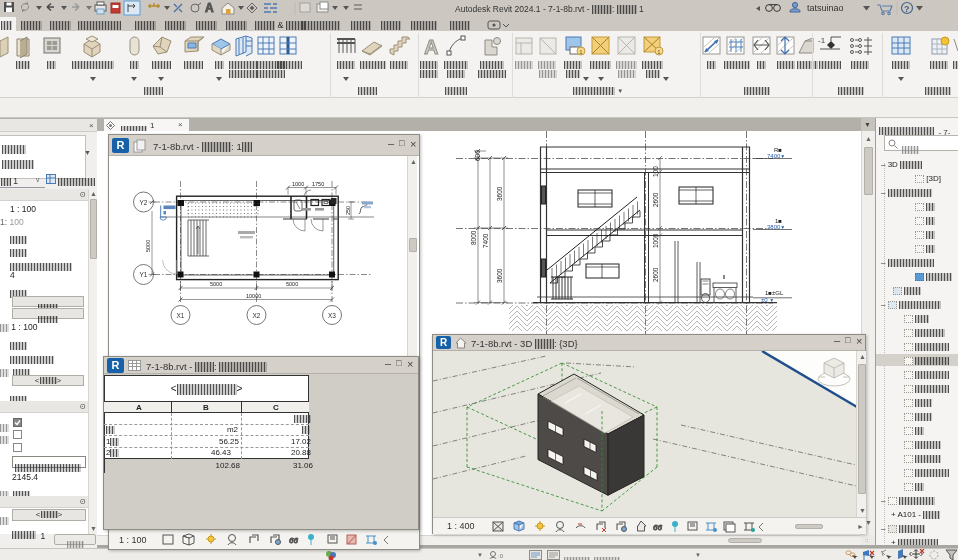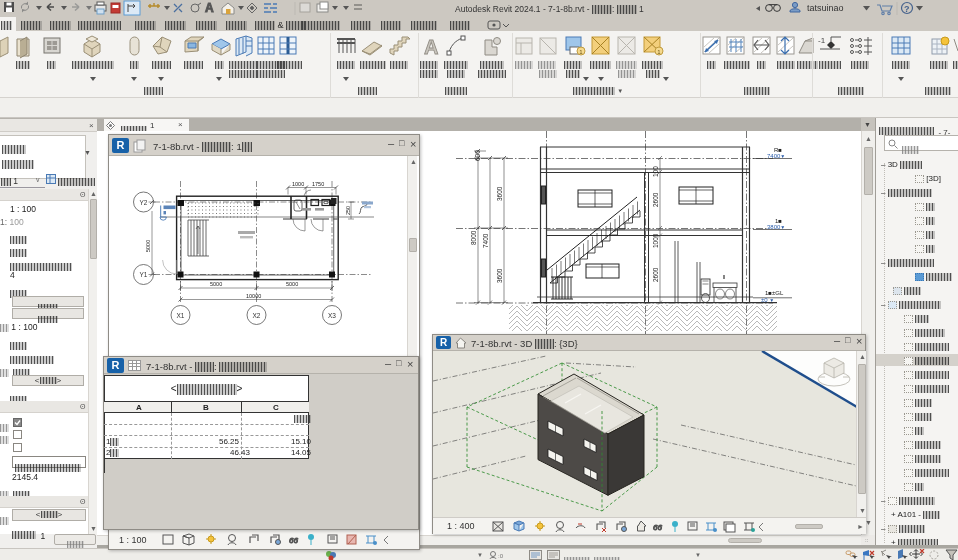--- a/index.html
+++ b/index.html
@@ -816,29 +816,38 @@
     <div class="abs" style="left:66.5px;top:45px;width:1px;height:11px;background:#333"></div>
     <div class="abs" style="left:137px;top:45px;width:1px;height:11px;background:#333"></div>
     <div class="abs" style="left:66.5px;top:56px;width:1px;height:46px;border-left:1px dashed #999"></div>
     <div class="abs" style="left:137px;top:56px;width:1px;height:46px;border-left:1px dashed #999"></div>
     <div class="abs" style="left:0px;top:67px;width:205px;height:1px;border-top:1px dashed #999"></div>
     <div class="abs" style="left:0px;top:78px;width:205px;height:1px;border-top:1px dashed #999"></div>
     <div class="abs" style="left:0px;top:90px;width:205px;height:1px;border-top:1px dashed #999"></div>
     <div class="abs" style="font-size:8px;color:#222;left:0;top:56px;width:205px;height:11px;">
         <span class="abs" style="right:-2px;top:1px"><span class="j" style="width:17px;height:8px"></span></span>
       </div>
+    <div class="abs" style="font-size:8px;color:#222;left:0;top:68px;width:205px;height:11px;">
+      <span class="abs" style="left:2px;top:0px"><span class="j" style="width:9px;height:8px"></span></span>
+      <span class="abs" style="right:71px;top:0px">m2</span>
+      <span class="abs" style="right:-1px;top:0px"><span class="j" style="width:8px;height:8px"></span></span>
+    </div>
     <div class="abs" style="font-size:8px;color:#222;left:0;top:79px;width:205px;height:11px;">
       <span class="abs" style="left:2px;top:1px">1<span class="j" style="width:9px;height:8px"></span></span>
       <span class="abs" style="right:70px;top:1px">56.25</span>
-      <span class="abs" style="right:-2px;top:1px">15.10</span>
+      <span class="abs" style="right:-2px;top:1px">17.02</span>
     </div>
     <div class="abs" style="font-size:8px;color:#222;left:0;top:90px;width:205px;height:11px;">
       <span class="abs" style="left:2px;top:1px">2<span class="j" style="width:9px;height:8px"></span></span>
-      <span class="abs" style="right:59px;top:1px">46.43</span>
-      <span class="abs" style="right:-2px;top:1px">14.05</span>
+      <span class="abs" style="right:78px;top:1px">46.43</span>
+      <span class="abs" style="right:-2px;top:1px">20.88</span>
+    </div>
+    <div class="abs" style="font-size:8px;color:#222;left:0;top:103px;width:205px;height:11px;">
+      <span class="abs" style="right:69px;top:1px">102.68</span>
+      <span class="abs" style="right:-4px;top:1px">31.06</span>
     </div>
     <div class="abs" style="left:0;top:102px;width:1px;height:14px;background:#333"></div>
   </div>
   <div class="abs win" id="d3win" style="left:432px;top:334px;width:434px;height:200px;background:#e7e6de;">
     <div class="wtitle" style="height:16px;background:#d5d1ca;">
       <div class="rlogo" style="left:3px;top:1px;width:15px;height:13px;line-height:13px;font-size:10px;">R</div>
       <svg class="abs" style="left:21px;top:2px" width="13" height="12">
           <path d="M6.5 1L12 6h-1.5v5h-7V6H2z" fill="#f5f4f0" stroke="#8a8781"></path>
         </svg>
       <span class="abs" style="left:38px;top:3px;font-size:9.5px;color:#333">7-1-8b.rvt - 3D <span class="j" style="width:19px;height:10px"></span>: {3D}</span>

